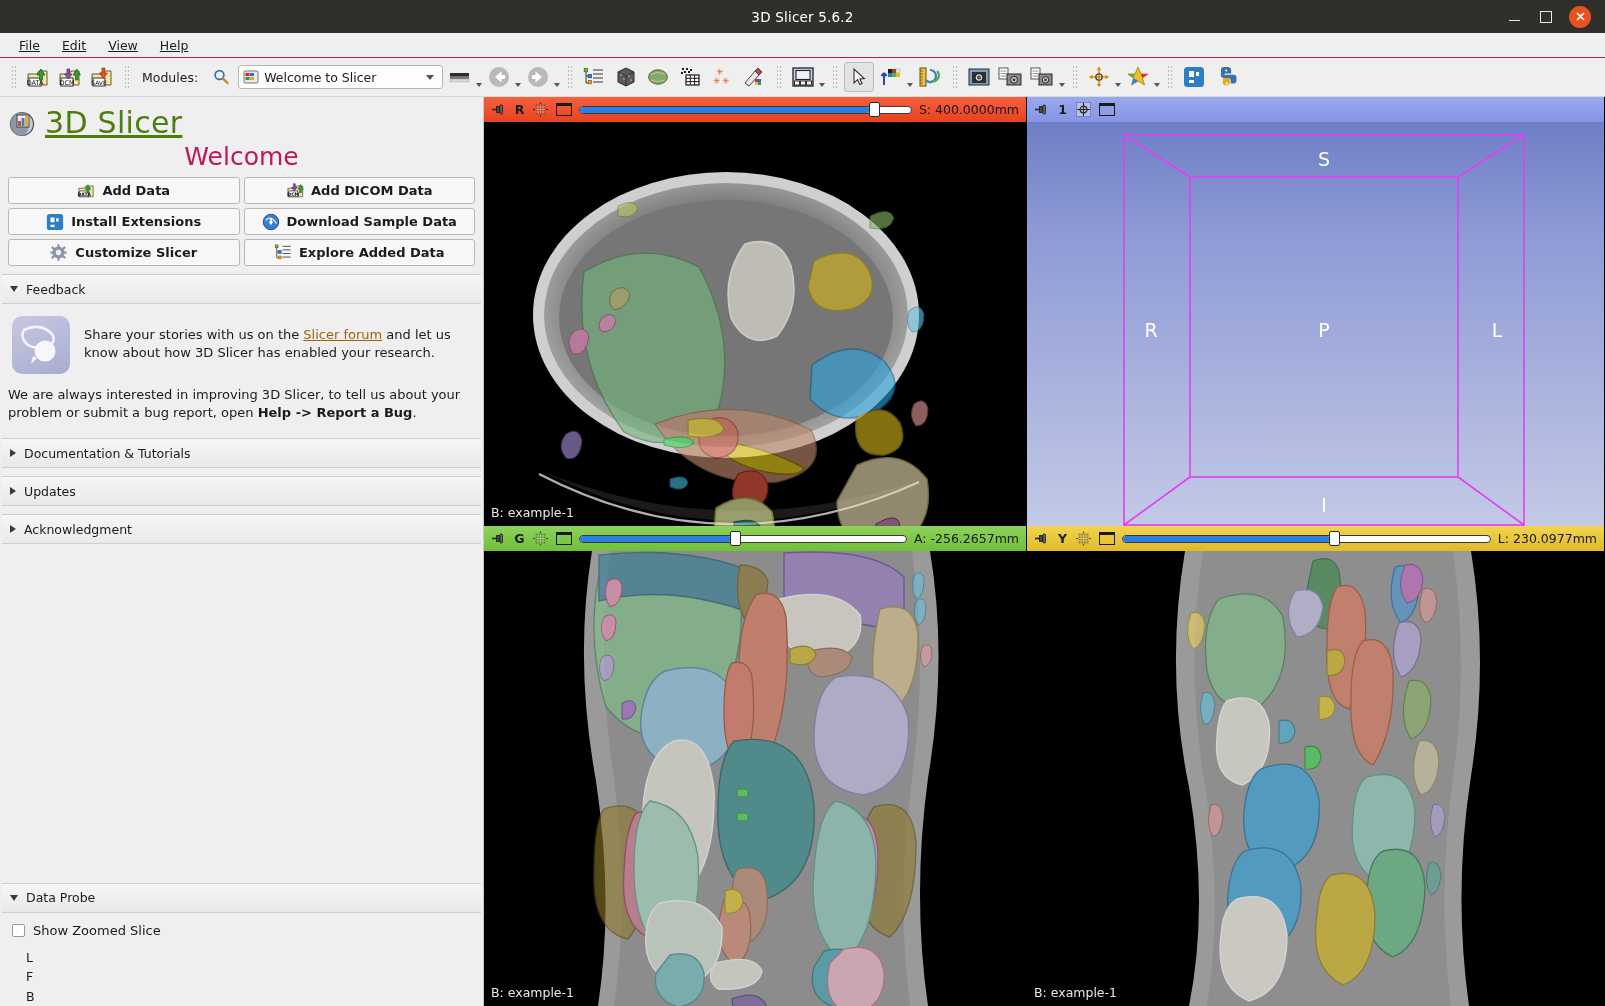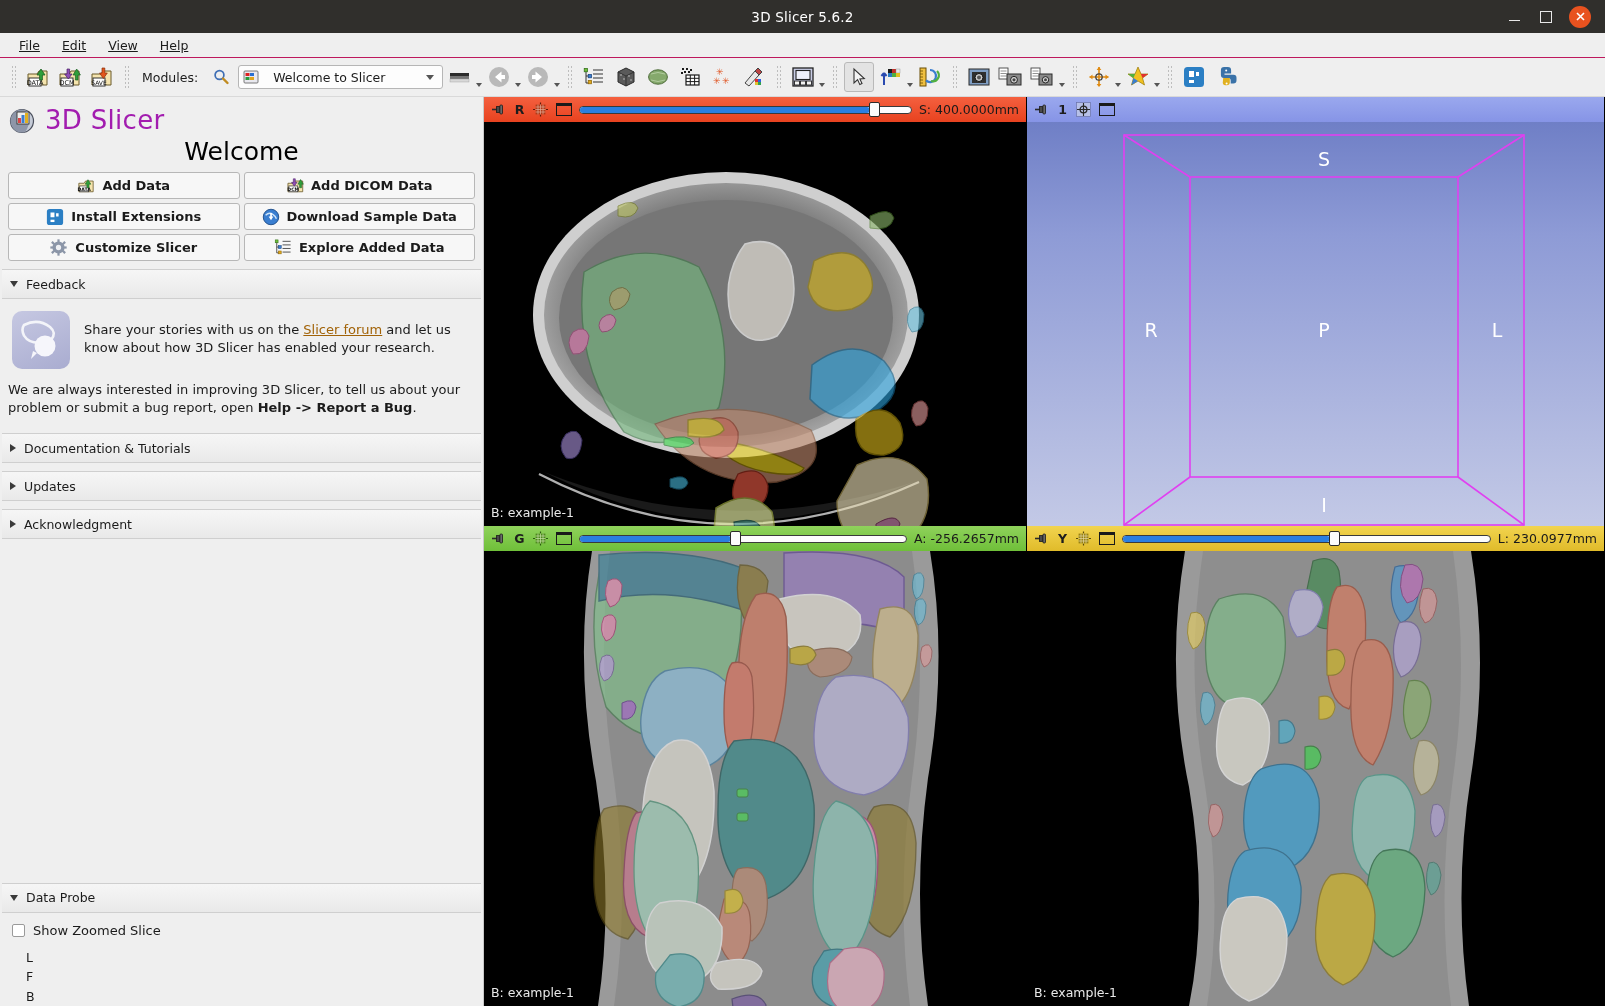--- a/index.html
+++ b/index.html
@@ -34,36 +34,36 @@
   .toolbar { height: 39px; background: #efefef; display: flex; align-items: center;
              padding: 0 6px; gap: 2px; border-bottom: 1px solid #d9d9d9; }
   .tb-sep { width: 7px; height: 24px; margin: 0 4px;
             background-image: radial-gradient(#b4b4b4 1px, transparent 1px);
             background-size: 3px 4px; background-position: 1px 0; opacity:.85; }
   .tb-icon { width: 30px; height: 30px; display: flex; align-items: center;
              justify-content: center; position: relative; }
   .tb-icon.sel { background: #e3e3e3; border: 1px solid #b9b9b9; border-radius: 3px; }
   .modlabel { font-size: 12.5px; margin: 0 6px 0 6px; }
   .modcombo { width: 205px; height: 24px; background: #fdfdfd; border: 1px solid #b6b6b6;
-              border-radius: 3px; display: flex; align-items: center; padding: 0 4px; gap: 14px;
+              border-radius: 3px; display: flex; align-items: center; padding: 0 4px; gap: 5px;
               font-size: 12.5px; }
   .modcombo .caret { margin-left: auto; width:0;height:0;border-left:4px solid transparent;
               border-right:4px solid transparent;border-top:5px solid #555; margin-right:4px;}
   .dropcaret { width:0;height:0;border-left:3.5px solid transparent;border-right:3.5px solid transparent;
                border-top:4.5px solid #555; margin-left:1px; align-self:flex-end; margin-bottom:5px;}
   .tb-grp { display:flex; align-items:center; }
   
   .main { display: flex; height: 909px; }
   
   .panel { width: 484px; background: #efefef; border-right: 1px solid #c9c9c9;
            display: flex; flex-direction: column; position: relative; }
   .brandrow { display: flex; align-items: center; gap: 9px; padding: 8px 0 0 8px; }
   .brandlogo { width: 28px; height: 28px; position: relative; }
-  .brandtext { font-size: 26px; color: #a21caf; font-weight: 400; letter-spacing:.3px; }
-  .welcome { text-align: center; font-size: 25px; color: #000000; margin: 2px 0 6px 0; }
+  .brandtext { font-size: 30px; color: #4d7c0f; font-weight: 400; letter-spacing:.3px;text-decoration:underline; }
+  .welcome { text-align: center; font-size: 25px; color: #be185d; margin: 2px 0 6px 0; }
   .btngrid { display: grid; grid-template-columns: 1fr 1fr; gap: 4px; padding: 0 8px; }
   .bigbtn { height: 27px; background: #f7f7f7; border: 1px solid #b7b7b7; border-radius: 3px;
             display: flex; align-items: center; justify-content: center; gap: 7px;
             font-size: 13px; font-weight: bold; }
   .bigbtn .ic { width: 18px; height: 17px; position: relative; flex: 0 0 auto; }
   .collapser { height: 30px; background: linear-gradient(#f6f6f6,#e9e9e9);
                border-top: 1px solid #cfcfcf; border-bottom: 1px solid #cfcfcf;
                display: flex; align-items: center; gap: 8px; padding-left: 8px;
                font-size: 12.5px; margin: 0 2px; }
   .arrow-d { width:0;height:0;border-left:4.5px solid transparent;border-right:4.5px solid transparent;

